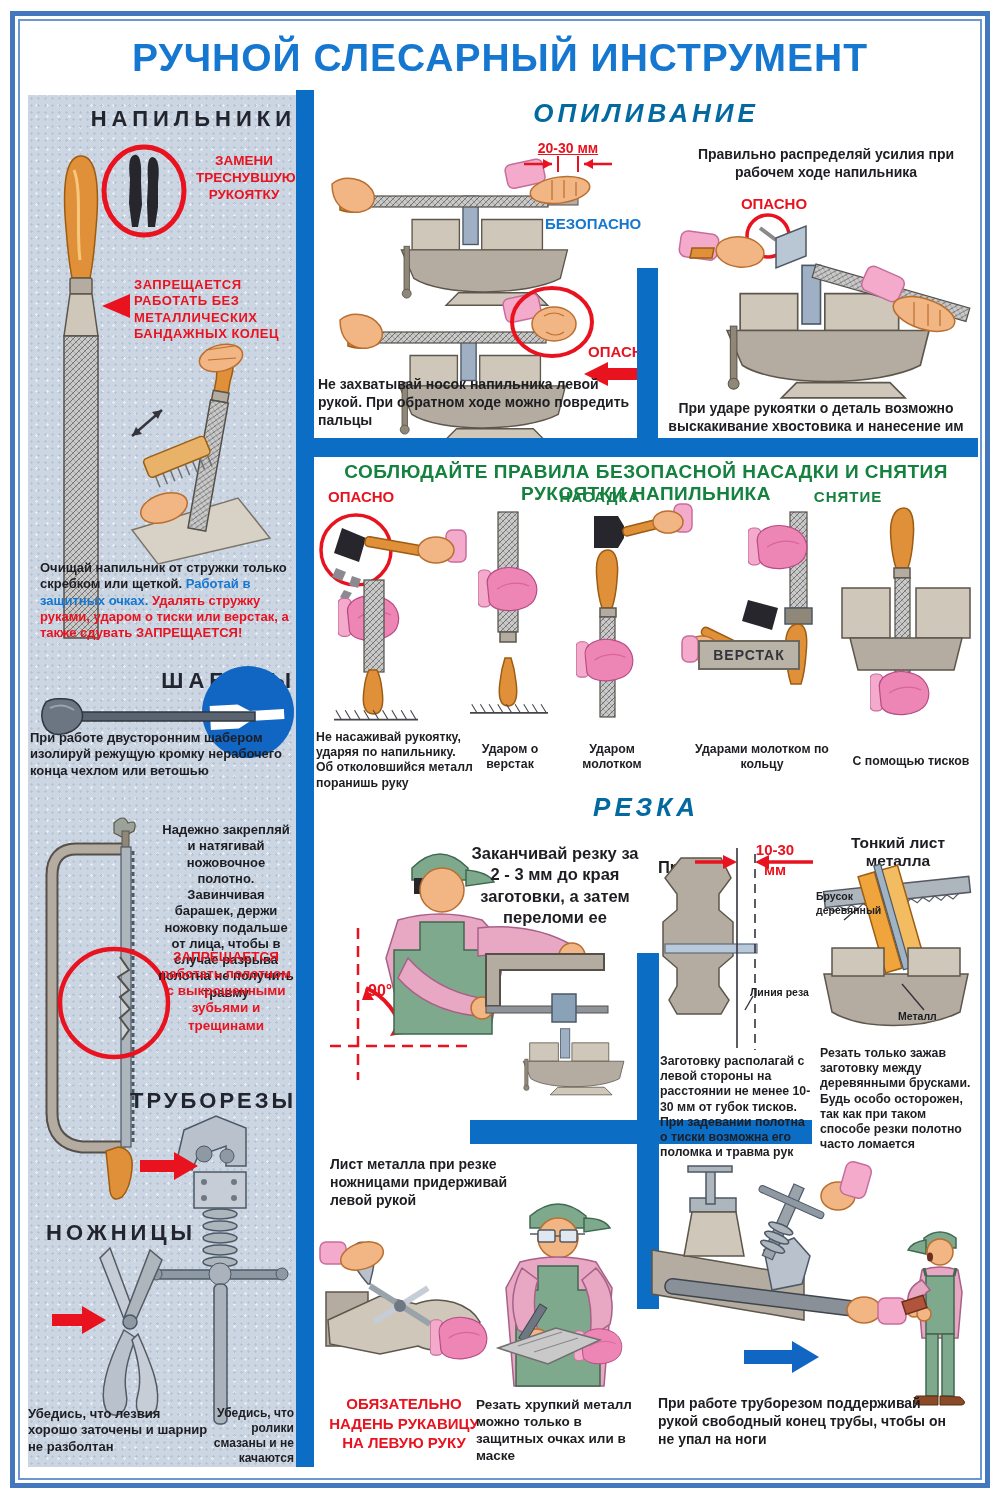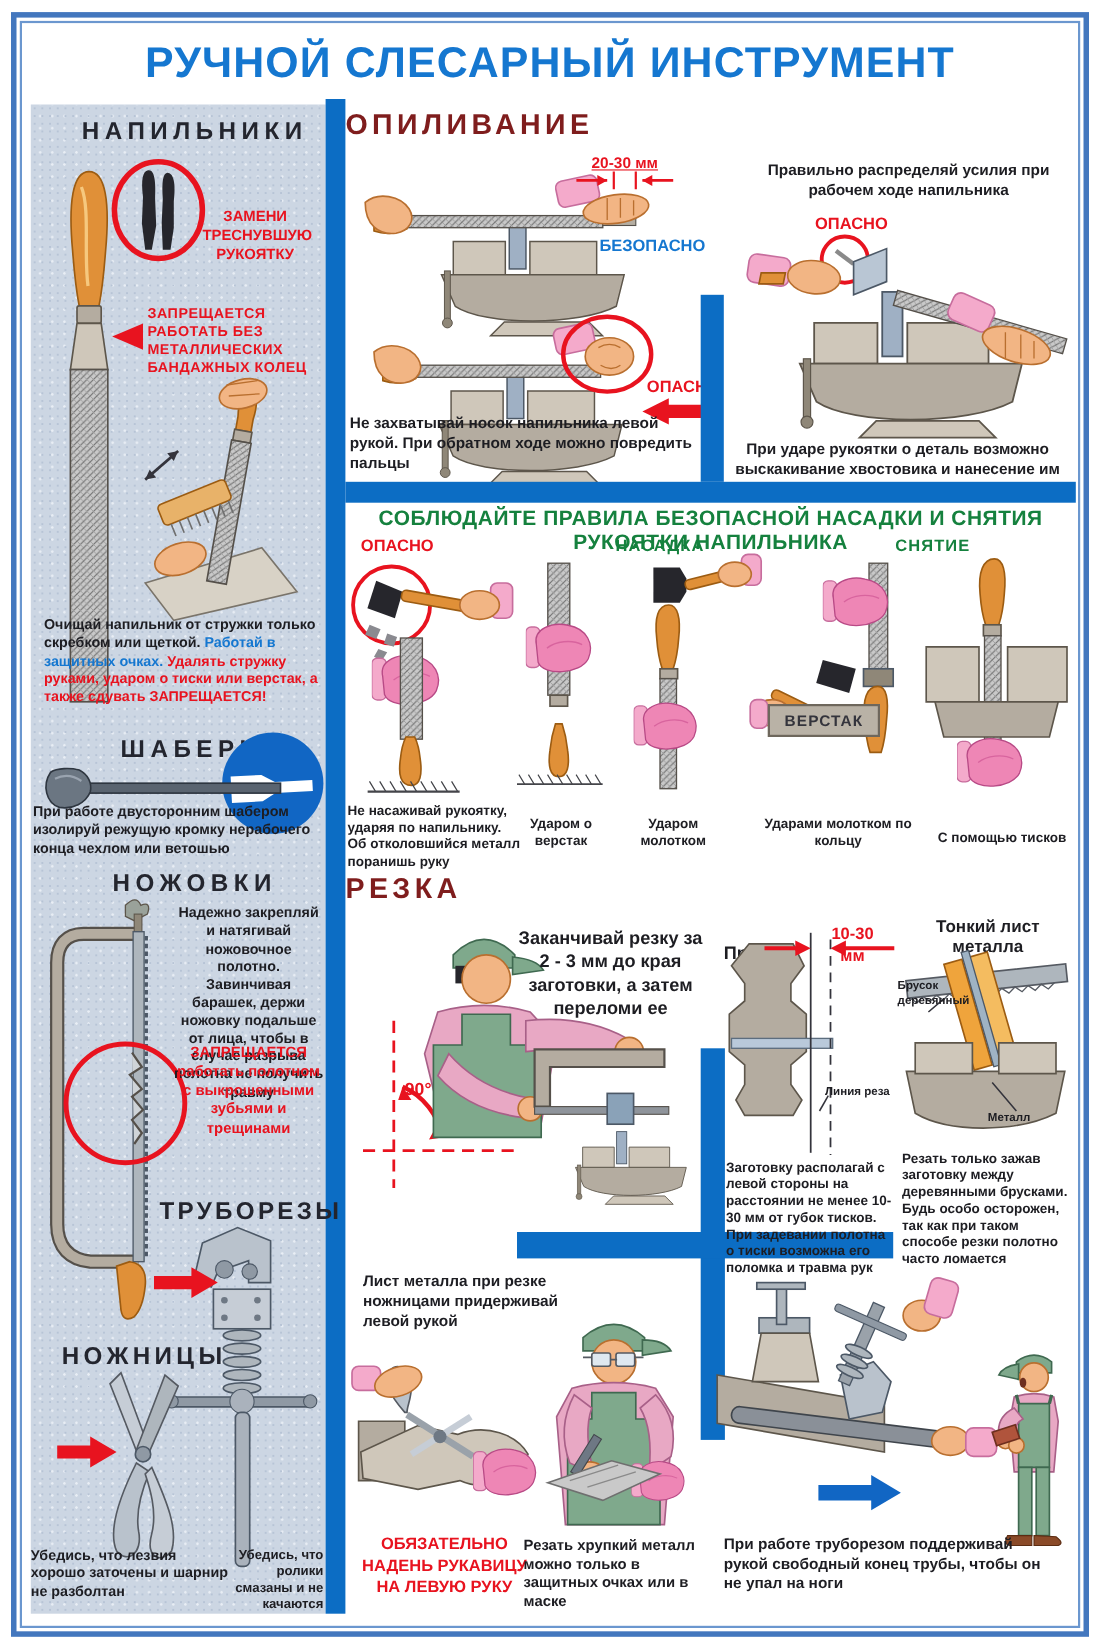--- a/index.html
+++ b/index.html
@@ -15,28 +15,28 @@
   .frame1{position:absolute;left:10px;right:10px;top:11px;bottom:12px;border:5px solid #4377be;}
   .frame2{position:absolute;left:18px;right:18px;top:19px;bottom:20px;border:2px solid #6b97cf;}
   .title{position:absolute;left:0;top:36px;width:100%;text-align:center;
     font-size:39px;font-weight:bold;color:#1577d0;letter-spacing:1px;}
   .leftbg{position:absolute;left:28px;top:95px;width:268px;height:1372px;
     background-color:#ccd6e3;
     background-image:radial-gradient(#b7c4d6 1px,transparent 1.3px),
                      radial-gradient(#e9eef5 1px,transparent 1.3px);
     background-size:7px 7px,11px 11px;background-position:0 0,3px 5px;}
   .vband{position:absolute;background:#0c6dc4;}
-  .h-col{font-size:22px;font-weight:bold;color:#23252e;letter-spacing:5px;text-align:center;margin-left:15px;}
+  .h-col{font-size:22px;font-weight:bold;color:#23252e;letter-spacing:5px;text-align:right;}
   .t12{font-size:12px;line-height:1.25;}
   .t125{font-size:12.3px;line-height:1.24;}
   .t13{font-size:13px;line-height:1.25;}
   .t135{font-size:13.5px;line-height:1.27;}
   .t14{font-size:14px;line-height:1.28;}
   .t15{font-size:15px;line-height:1.3;}
-  .sec-h{font-size:26px;font-weight:bold;color:#7f1d1d;letter-spacing:4px;text-align:left;}
+  .sec-h{font-size:26px;font-weight:bold;color:#0369a1;letter-spacing:4px;text-align:center;font-style:italic;}
   .plate{background:#b9b2a6;border:2px solid #6e675c;color:#34343c;
     font-size:14px;font-weight:bold;text-align:center;line-height:26px;letter-spacing:1px;}
   .circleblue{border-radius:50%;background:#1166c4;}
   svg{overflow:visible;display:block;}
   .st{fill:#cfc7ba;stroke:#5d564b;stroke-width:1.5;}
   .st2{fill:#b4aca0;stroke:#5d564b;stroke-width:1.5;}
   .stl{fill:#aeb6bd;stroke:#4c5866;stroke-width:1.5;}
   .sk{fill:#f2b584;stroke:#b96f2f;stroke-width:1.5;}
   .pk{fill:#f4aacb;stroke:#c76d9d;stroke-width:1.5;}
   .pkS{fill:#e8a8c4;stroke:#a86088;stroke-width:1.5;}
@@ -89,21 +89,21 @@
   <div class="leftbg"></div>
   <div class="vband" style="left:296px;top:90px;width:18px;height:1377px;"></div>
 
   <div class="abs h-col" style="left:28px;top:106px;width:268px;">НАПИЛЬНИКИ</div>
 
   <svg class="abs" style="left:100px;top:143px;" width="88" height="96" viewBox="0 0 88 96">
     <ellipse cx="44" cy="48" rx="40" ry="44" fill="none" stroke="#e8131f" stroke-width="5"></ellipse>
     <path d="M34 12 C40 10 42 20 41 38 L42 62 L38 84 L32 84 L29 60 L30 36 C28 20 30 13 34 12Z" class="dk"></path>
     <path d="M52 14 C58 14 60 24 58 40 L58 64 L55 84 L48 84 L47 60 L48 38 C47 22 48 15 52 14Z" class="dk"></path>
   </svg>
-  <div class="abs b red c t135" style="left:184px;top:152px;width:96px;margin-top:36px;">ЗАМЕНИ ТРЕСНУВШУЮ РУКОЯТКУ</div>
+  <div class="abs b red c t135" style="left:196px;top:152px;width:96px;">ЗАМЕНИ ТРЕСНУВШУЮ РУКОЯТКУ</div>
 
   <svg class="abs" style="left:46px;top:150px;" width="70" height="500" viewBox="0 0 70 500">
     <path d="M35 6 C50 6 54 34 50 78 C48 104 46 118 44 128 H26 C24 118 22 104 20 78 C16 34 20 6 35 6Z" class="or"></path>
     <path d="M28 20 C36 40 30 80 34 110" stroke="#f6c87e" fill="none" stroke-width="3"></path>
     <rect x="24" y="128" width="22" height="16" rx="2" class="st2"></rect>
     <path d="M24 144 L46 144 L52 186 L18 186Z" class="st"></path>
     <rect x="18" y="186" width="34" height="302" fill="url(#ht)" stroke="#55504a" stroke-width="1.5"></rect>
   </svg>
 
   <svg class="abs" style="left:100px;top:292px;" width="30" height="28" viewBox="0 0 30 28">
@@ -141,21 +141,20 @@
       <path d="M8 38 h28 l12 7 h34 v10 h-34 l-12 7 H8z" fill="#ffffff" transform="rotate(-3 46 46)"></path>
     </svg>
   </div>
   <svg class="abs" style="left:40px;top:690px;" width="220" height="54" viewBox="0 0 220 54">
     <rect x="30" y="22" width="185" height="9" fill="#5a6470" stroke="#2e3640" stroke-width="1.5"></rect>
     <path d="M6 12 C-2 24 2 40 14 44 C26 46 38 40 42 30 C44 22 40 14 32 10 C24 8 12 8 6 12Z" fill="#6b7682" stroke="#2e3640" stroke-width="1.5"></path>
     <path d="M10 18 q12 -6 24 2" stroke="#9aa4b0" fill="none" stroke-width="2"></path>
   </svg>
   <div class="abs b blk t13" style="left:30px;top:730px;width:256px;">При работе двусторонним шабером изолируй режущую кромку нерабочего конца чехлом или ветошью</div>
 
-  <div class="abs h-col" style="left:28px;top:790px;width:268px;">НОЖОВКИ</div>
   <svg class="abs" style="left:30px;top:815px;" width="132" height="380" viewBox="0 0 132 380">
     <path d="M96 34 H46 C30 34 22 44 22 60 V298 C22 320 34 330 52 332 H96" fill="none" stroke="#55504a" stroke-width="13"></path>
     <path d="M96 34 H46 C30 34 22 44 22 60 V298 C22 320 34 330 52 332 H96" fill="none" stroke="#b4aca0" stroke-width="9"></path>
     <path d="M84 8 q10 -10 14 0 q10 -4 6 8 l-12 6 -8 -4z" fill="#9aa29a" stroke="#5d564b" stroke-width="1.2"></path>
     <rect x="92" y="16" width="7" height="18" fill="#8f8778" stroke="#5d564b"></rect>
     <rect x="91" y="32" width="10" height="300" fill="#aeb6bd" stroke="#4c5866" stroke-width="1.2"></rect>
     <line x1="103" y1="36" x2="103" y2="330" stroke="#4c5866" stroke-width="3" stroke-dasharray="4 3"></line>
     <path d="M88 332 q16 2 14 22 q-2 20 -10 28 q-10 6 -12 -6 l-4 -40z" class="or"></path>
     <circle cx="84" cy="188" r="54" fill="none" stroke="#e8131f" stroke-width="4.5"></circle>
     <path d="M90 142 l9 13 -11 7 11 13 -9 7 10 12 -10 9 9 12 -7 10" stroke="#55504a" stroke-width="2" fill="#cfd4d8"></path>

